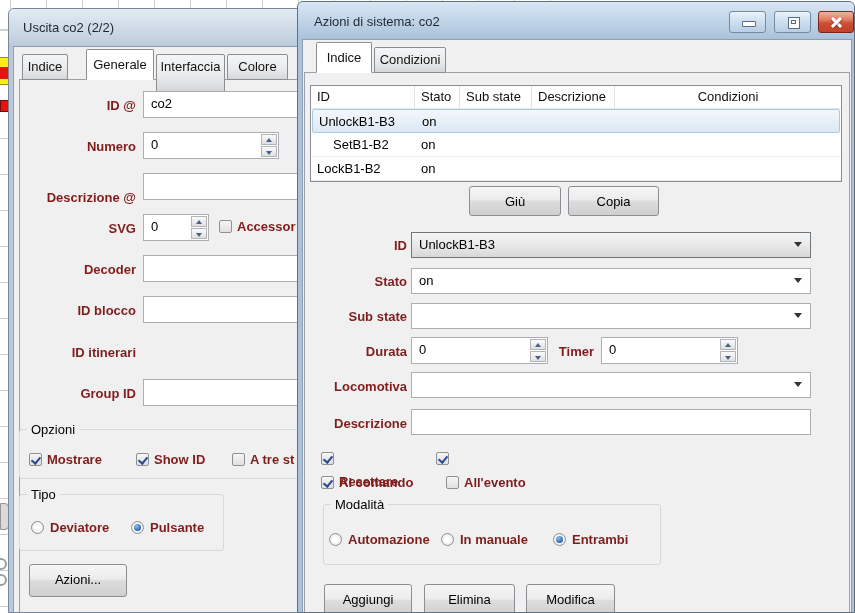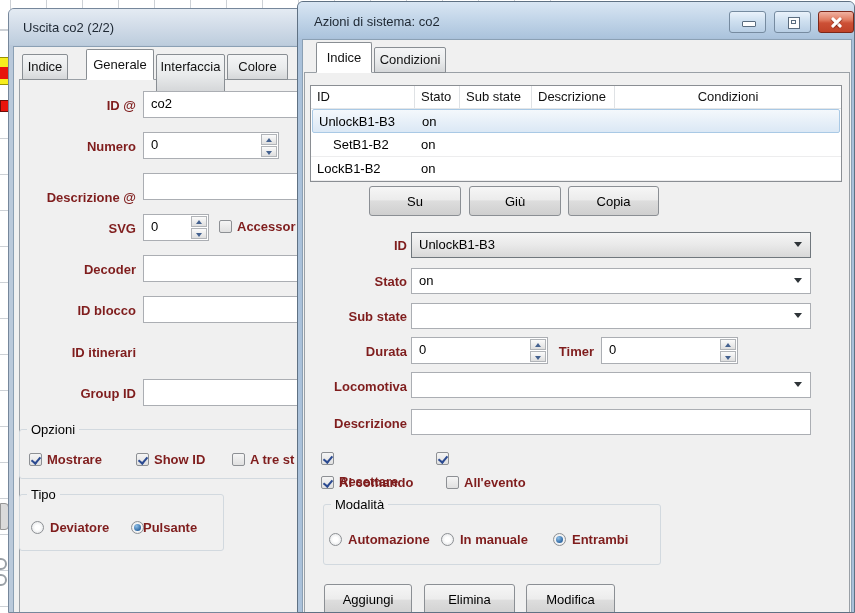--- a/index.html
+++ b/index.html
@@ -133,22 +133,23 @@
   <div class="abs cb on" style="left:127px;top:444px;"></div>
   <div class="abs label" style="left:145px;top:443px;">Show ID</div>
   <div class="abs cb" style="left:223px;top:444px;"></div>
   <div class="abs label" style="left:241px;top:443px;width:58px;overflow:hidden;">A tre st</div>
 
   <div class="abs fs" style="left:10px;top:485px;width:205px;height:57px;"></div>
   <div class="abs fslegend" style="left:18px;top:478px;">Tipo</div>
   <div class="abs rad" style="left:22px;top:512px;"></div>
   <div class="abs label" style="left:41px;top:511px;">Deviatore</div>
   <div class="abs rad on" style="left:122px;top:512px;"></div>
-  <div class="abs label" style="left:134px;top:511px;text-align:right;">Pulsante</div>
-
+  <div class="abs label" style="left:141px;top:511px;text-align:right;">Pulsante</div>
+
+  <div class="abs btn" style="left:20px;top:555px;width:98px;height:33px;">Azioni...</div>
 </div>
 
 <div class="abs win" style="left:297px;top:1px;width:558px;height:612px;background:#aac1da;border-color:#5f7183;z-index:2;">
   <div class="abs tband active"></div>
   <div class="abs wtitle" style="left:16px;top:12px;">Azioni di sistema: co2</div>
   <div class="abs capbtn mm" style="left:431px;width:37px;">
     <div class="g-min"></div>
   </div>
   <div class="abs capbtn mm" style="left:476px;width:37px;">
     <div class="g-max"></div>
@@ -176,21 +177,20 @@
     <div class="abs trow" style="top:47px;">
       <div class="abs td" style="left:16px;width:104px;">SetB1-B2</div>
       <div class="abs td" style="left:104px;width:45px;">on</div>
     </div>
     <div class="abs trow" style="top:71px;padding-left:28px;">
       <div class="abs td" style="left:0;width:104px;">LockB1-B2</div>
       <div class="abs td" style="left:104px;width:45px;">on</div>
     </div>
   </div>
 
-  <div class="abs btn" style="left:71px;top:184px;width:92px;height:30px;">Su</div>
   <div class="abs btn" style="left:171px;top:184px;width:92px;height:30px;">Giù</div>
   <div class="abs btn" style="left:270px;top:184px;width:91px;height:30px;">Copia</div>
 
   <div class="abs label r" style="left:0;top:236px;width:109px;">ID</div>
   <div class="abs field combo btnstyle" style="left:113px;top:230px;width:400px;height:26px;">
     <span>UnlockB1-B3</span>
     <i class="arr"></i>
   </div>
 
   <div class="abs label r" style="left:0;top:272px;width:109px;">Stato</div>

